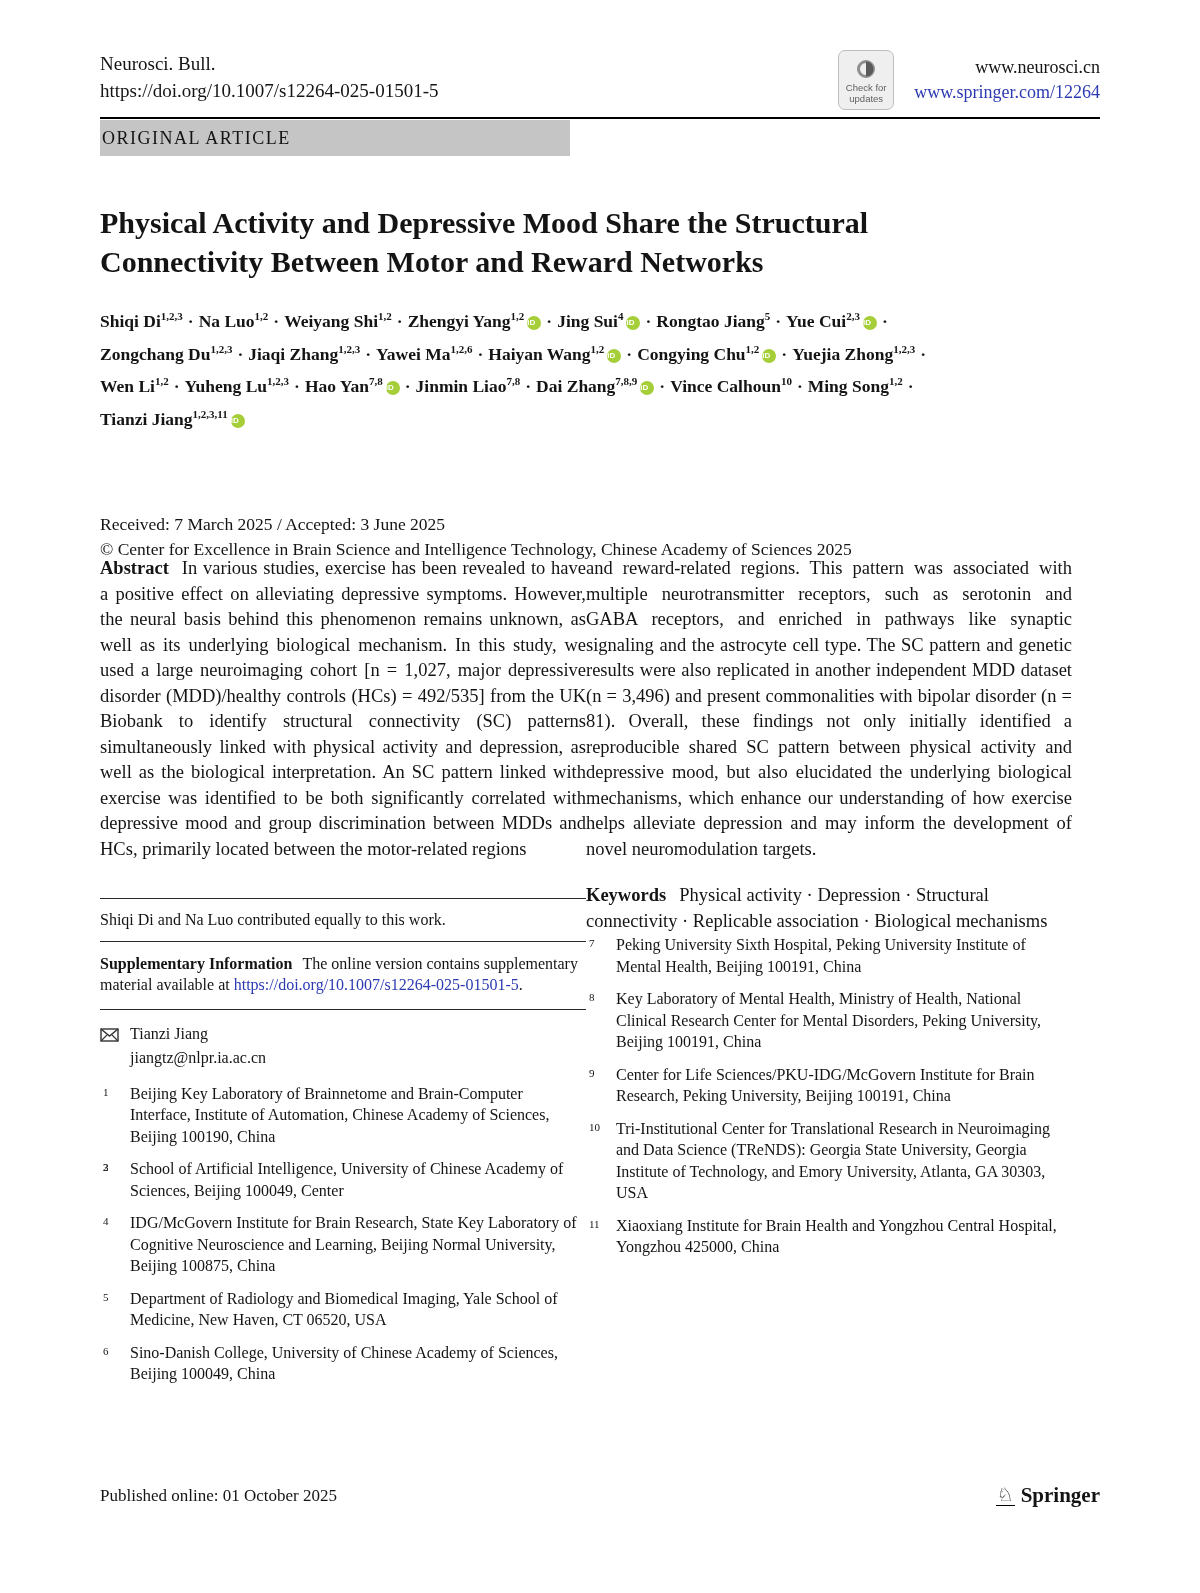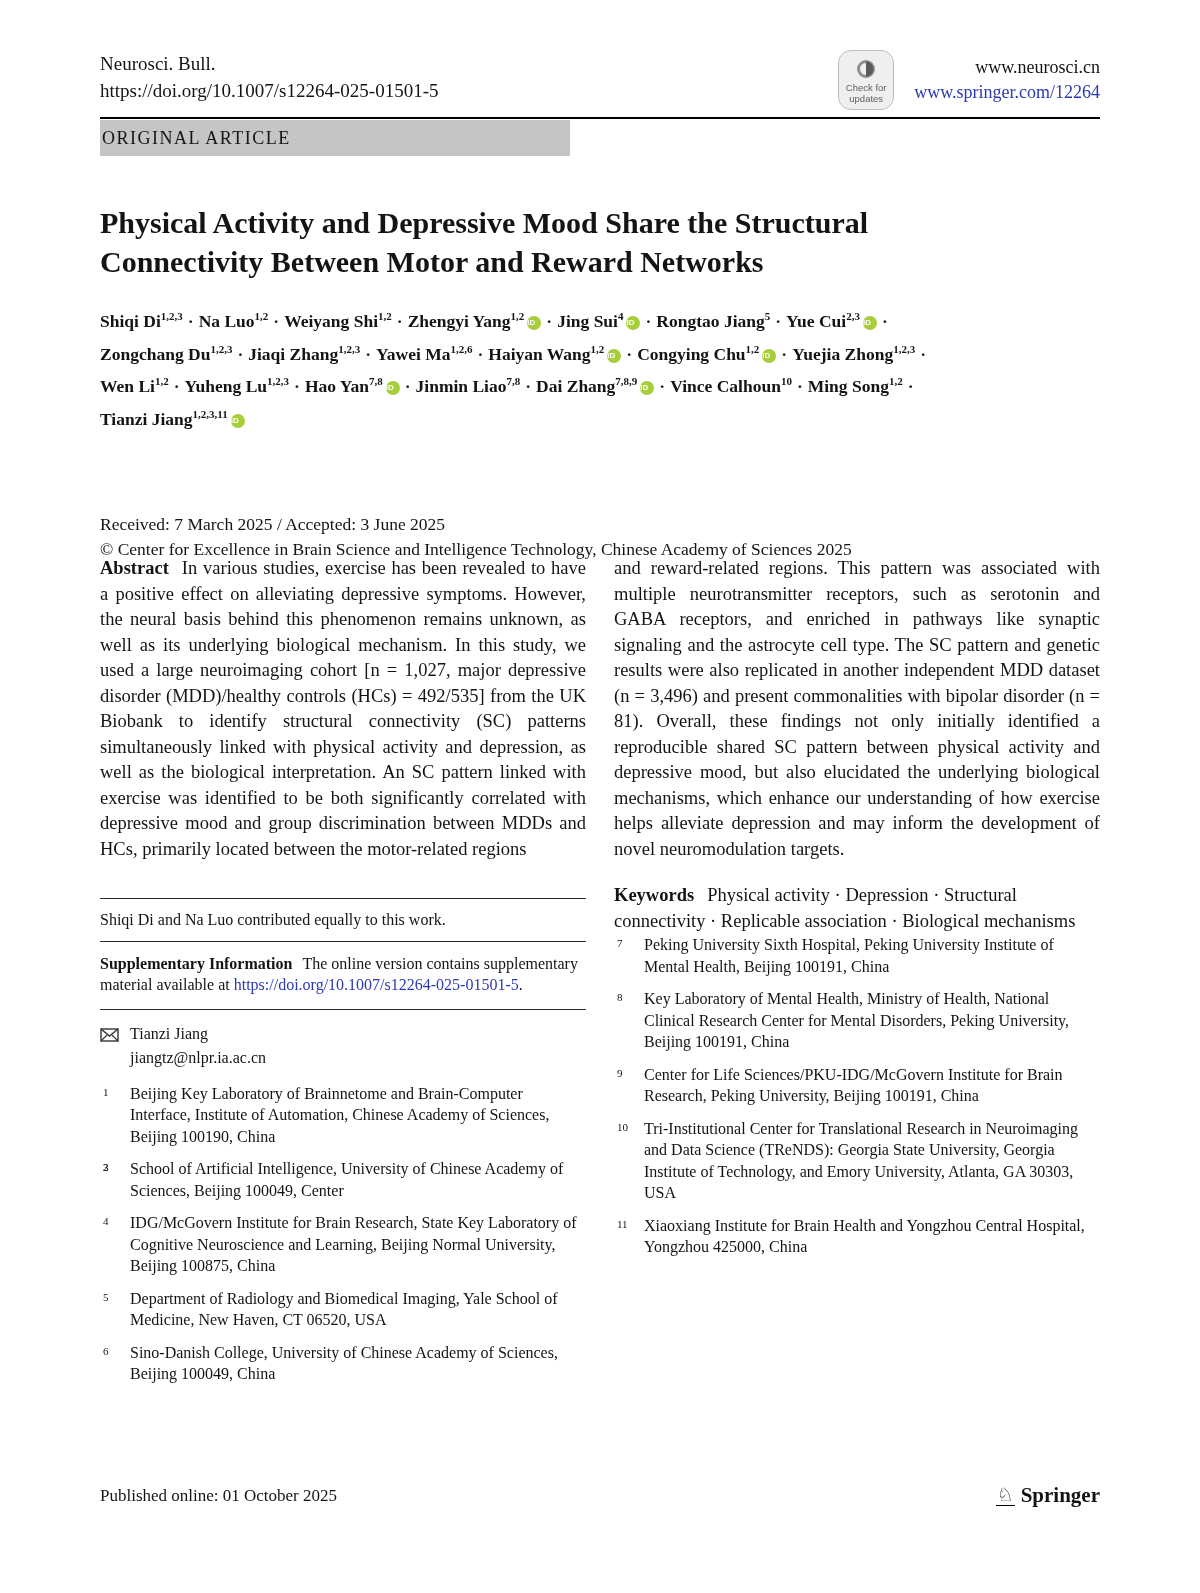--- a/index.html
+++ b/index.html
@@ -20,21 +20,21 @@
     overflow:hidden;
   }
   .content{position:absolute;left:100px;width:1000px;}
 
   
   .hdr{top:50px;display:flex;justify-content:space-between;align-items:flex-start;}
   .journal-name{font-size:19px;line-height:27px;}
   .doi{font-size:19px;line-height:27px;}
   .hdr-right{display:flex;align-items:center;gap:20px;}
   .badge{
-    width:56px;height:60px;border:1px solid #bdbdbd;border-radius:13px;
+    width:56px;height:60px;border:1px solid #bdbdbd;border-radius:7px;
     background:#efefef;display:flex;flex-direction:column;align-items:center;
     justify-content:center;padding-top:2px;cursor:pointer;
   }
   .badge-txt{font-family:"Liberation Sans",sans-serif;font-size:9.5px;line-height:11px;color:#5f5f5f;text-align:center;}
   .sites{text-align:right;}
   .site1{font-size:18px;line-height:25px;}
   .site2{font-size:18px;line-height:25px;color:var(--link-blue);}
 
   
   .top-rule{top:117px;border-top:2.5px solid #000;}
@@ -53,21 +53,21 @@
     display:inline-block;width:14px;height:14px;border-radius:50%;
     background:var(--orcid-green);color:#fff;
     font-family:"Liberation Sans",sans-serif;font-size:8px;font-weight:bold;
     text-align:left;line-height:14px;vertical-align:2px;margin-left:3px;cursor:pointer;
   }
 
   
   .dates{top:480px;font-size:17.5px;line-height:25px;margin-top:32px;}
 
   
-  .cols{top:556px;display:flex;gap:28px;}
+  .cols{top:556px;display:flex;}
   .col{width:486px;}
   .abs{font-size:18.5px;line-height:25.5px;text-align:justify;}
   .run-label{font-weight:bold;margin-right:13px;}
   .kw{margin-top:21px;font-size:18.5px;line-height:25.5px;}
 
   
   .fnblock{margin-top:36px;font-size:16px;line-height:21.5px;}
   .equal{border-top:1.5px solid #2a2a2a;border-bottom:1.5px solid #2a2a2a;padding:10px 0;}
   .suppl{padding:11px 0 13px 0;}
   .suppl .run-label{margin-right:10px;}

